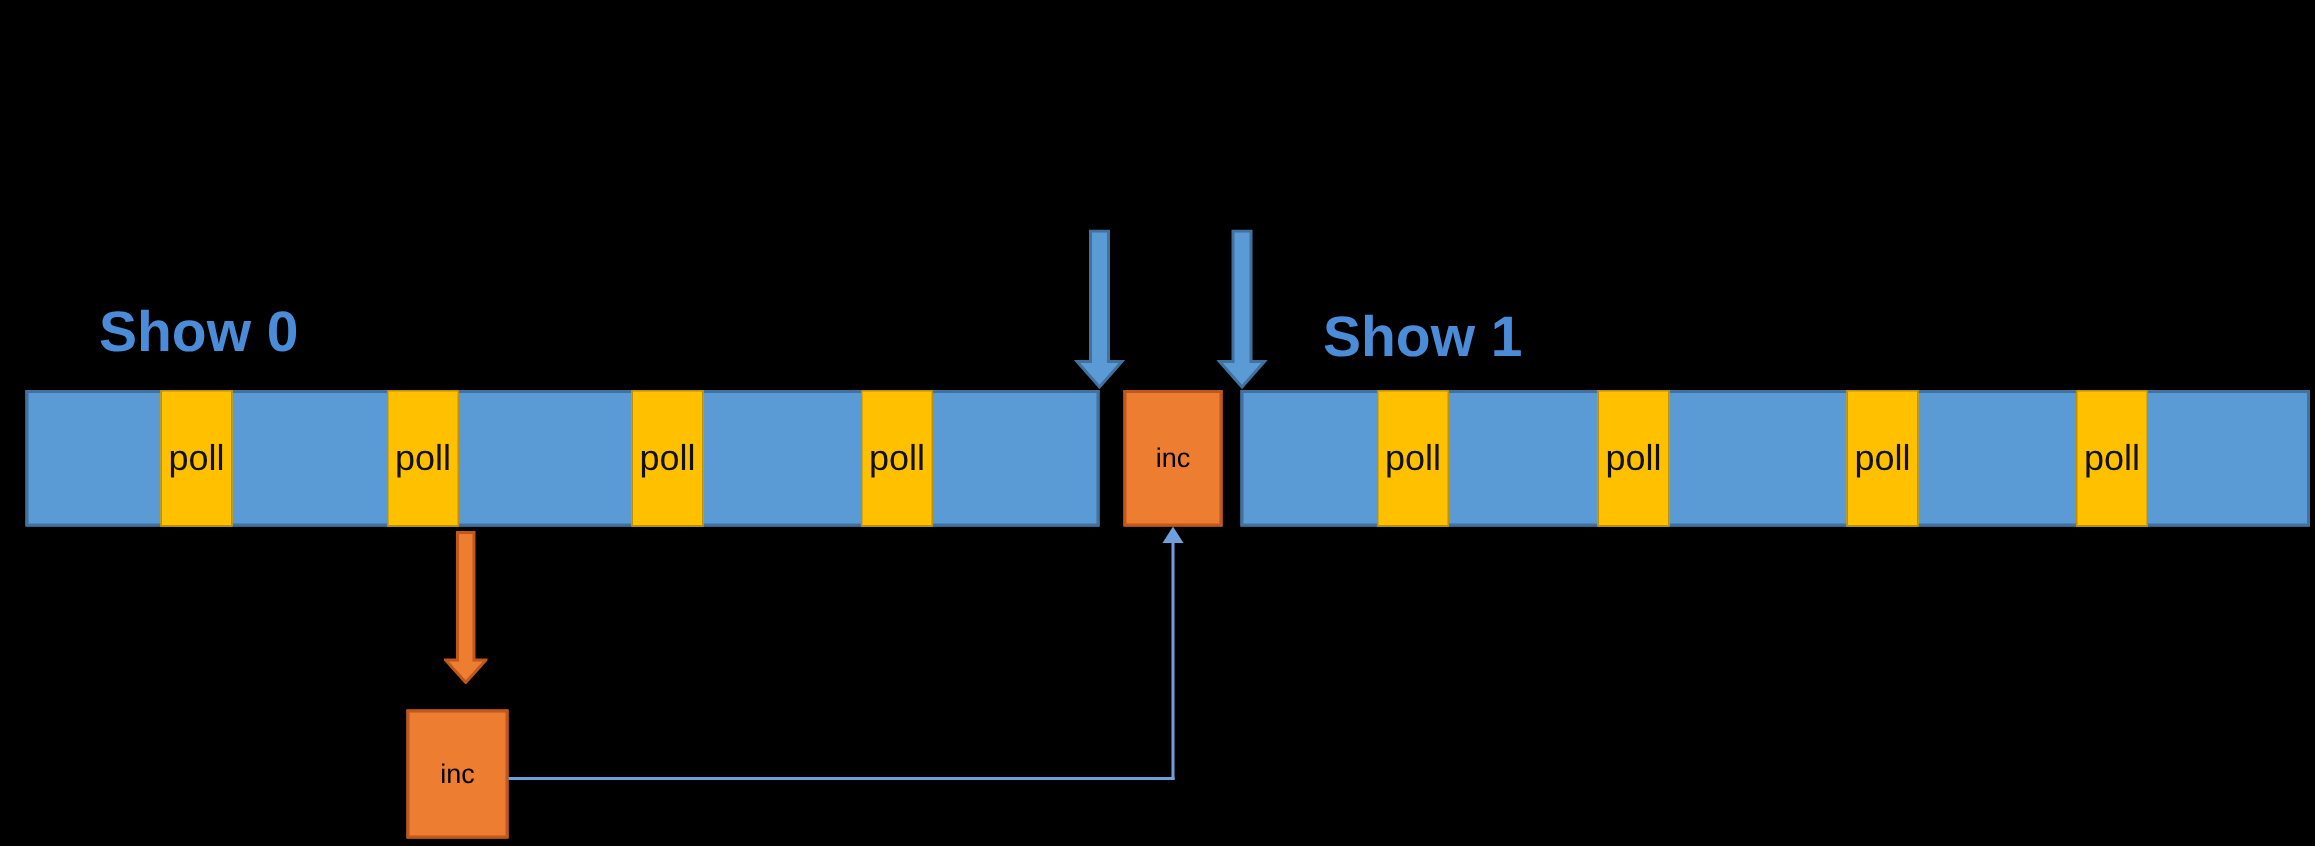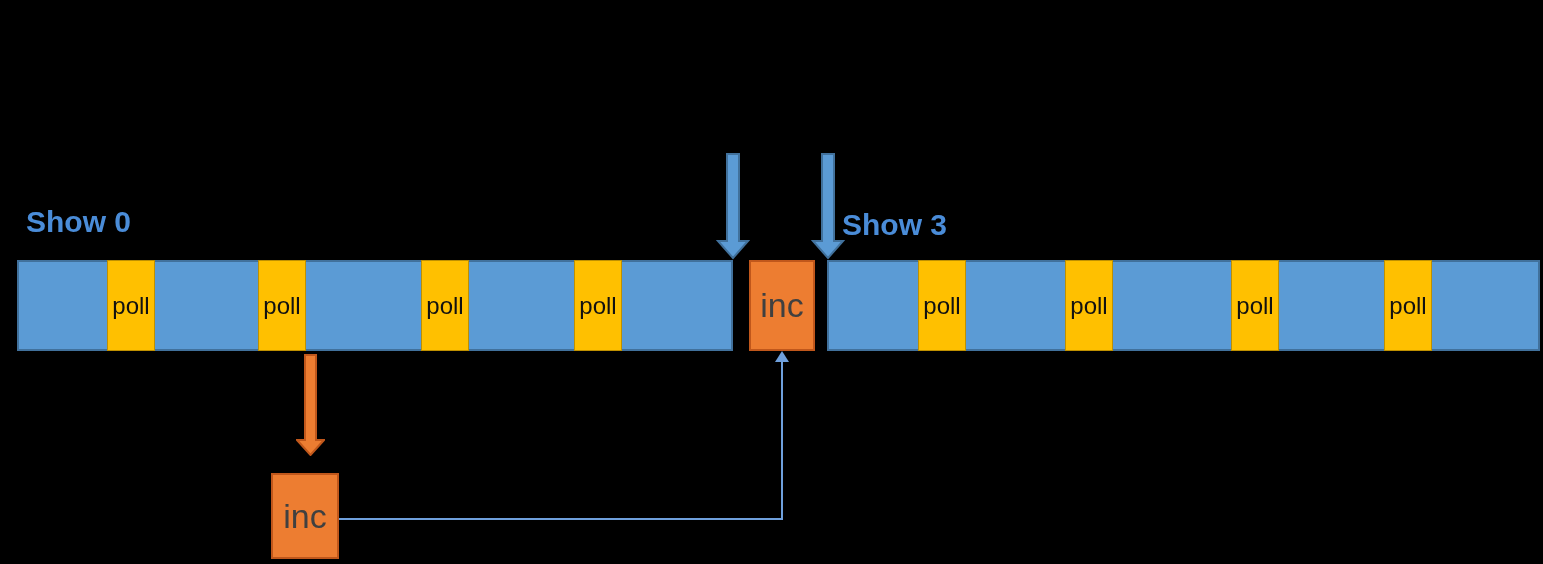--- a/index.html
+++ b/index.html
@@ -7,25 +7,26 @@
     width: 1543px;
     height: 564px;
     background: #000000;
     position: relative;
     overflow: hidden;
     font-family: "Liberation Sans", sans-serif;
   }
 
   .show-label {
     position: absolute;
-    font-size: 30px;
+    font-size: 38px;
     font-weight: bold;
     color: #4A8CD8;
     line-height: 40px;
     white-space: nowrap;
+    margin-left: 40px;
   }
 
   .bar {
     position: absolute;
     top: 260px;
     height: 91px;
     background: #5B9BD5;
     border: 2px solid #41719C;
     box-sizing: border-box;
   }
@@ -46,22 +47,22 @@
   }
 
   .inc-block {
     position: absolute;
     background: #ED7D31;
     border: 2px solid #C0571B;
     box-sizing: border-box;
     display: flex;
     align-items: center;
     justify-content: center;
-    font-size: 34px;
-    color: #404040;
+    font-size: 18px;
+    color: #000000;
   }
 
   .arrow-svg { position: absolute; display: block; }
 
   .connector-h {
     position: absolute;
     left: 339px;
     top: 518px;
     width: 444px;
     height: 0;
@@ -83,21 +84,21 @@
     height: 0;
     border-left: 7px solid transparent;
     border-right: 7px solid transparent;
     border-bottom: 11px solid #6FA0DC;
   }
 </style>
 </head>
 <body>
 
 <div class="show-label" style="left:26px; top:202px;">Show 0</div>
-<div class="show-label" style="left:842px; top:205px;">Show 3</div>
+<div class="show-label" style="left:842px; top:205px;">Show 1</div>
 
 <svg class="arrow-svg" style="left:716px; top:153px;" width="34" height="107">
   <polygon points="11,1 23,1 23,88 32,88 17,105 2,88 11,88" fill="#5B9BD5" stroke="#41719C" stroke-width="2"></polygon>
 </svg>
 
 <svg class="arrow-svg" style="left:811px; top:153px;" width="34" height="107">
   <polygon points="11,1 23,1 23,88 32,88 17,105 2,88 11,88" fill="#5B9BD5" stroke="#41719C" stroke-width="2"></polygon>
 </svg>
 
 <div class="bar" style="left:17px; width:716px;"></div>

